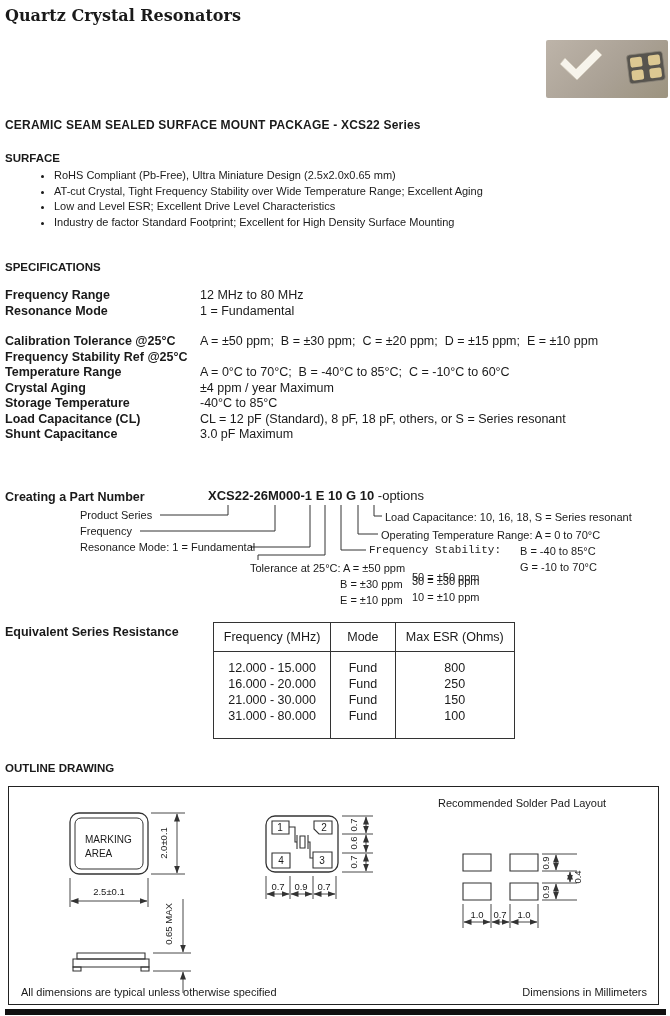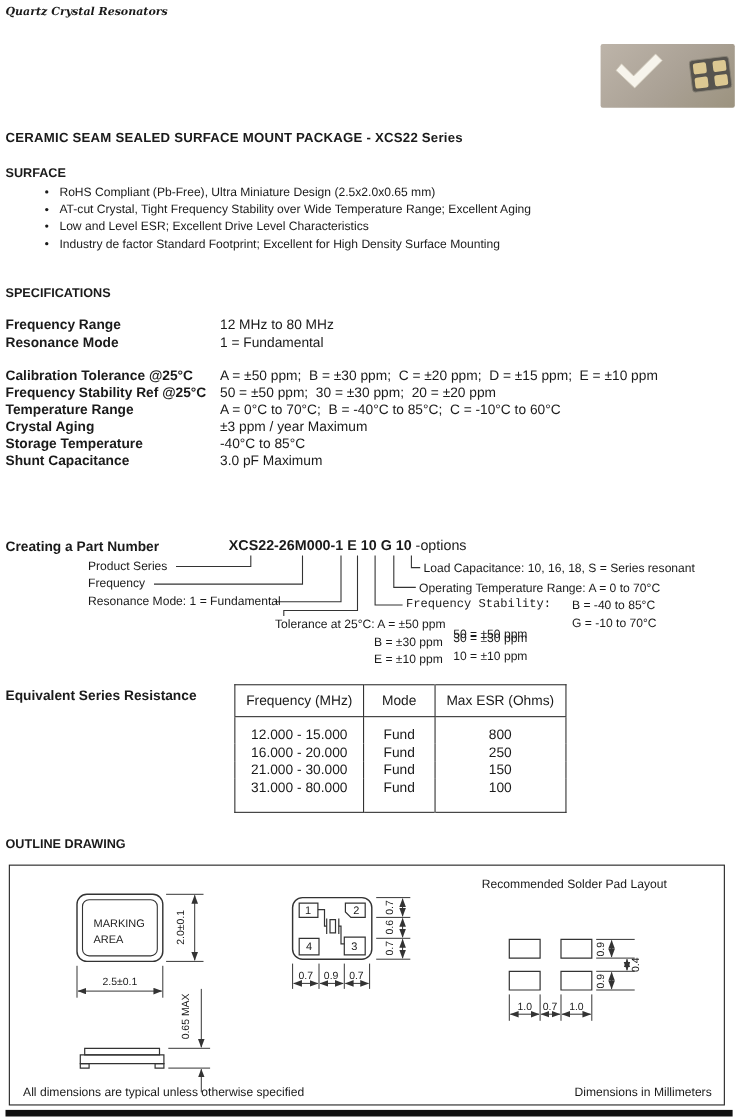--- a/index.html
+++ b/index.html
@@ -1,19 +1,19 @@
 <!DOCTYPE html>
 <html><head>
 <meta charset="utf-8">
 <style>
   html,body{margin:0;padding:0;background:#fff;}
   body{width:670px;height:1016px;position:relative;overflow:hidden;
        font-family:"Liberation Sans",sans-serif;color:#1a1a1a;}
   .abs{position:absolute;}
-  .brand{left:5px;top:6px;font-family:"DejaVu Serif",serif;font-style:italic;font-weight:bold;font-size:10px;}
+  .brand{left:5px;top:6px;font-family:"DejaVu Serif",serif;font-weight:bold;font-size:16px;}
   .doc-title{left:5px;top:118px;font-size:12px;font-weight:bold;letter-spacing:.2px;}
   .sec-h{font-size:11.5px;font-weight:bold;}
   .features-list{left:36px;top:168px;margin:0;padding-left:18px;font-size:11px;line-height:15.6px;width:600px;}
   .features-list li{margin:0;padding:0;}
   .specs{left:5px;top:288px;width:660px;font-size:12.5px;line-height:15.5px;}
   .spec-row{display:grid;grid-template-columns:195px auto;}
   .spec-row .lab{font-weight:bold;}
   .spec-row .val{white-space:pre-wrap;}
   .spec-gap{height:15px;}
   .pn{left:0;top:485px;width:670px;height:132px;}
@@ -78,33 +78,36 @@
       <span class="lab">Resonance Mode</span>
       <span class="val">1 = Fundamental</span>
     </div>
   <div class="spec-gap"></div>
   <div class="spec-row">
       <span class="lab">Calibration Tolerance @25°C</span>
       <span class="val">A = ±50 ppm;  B = ±30 ppm;  C = ±20 ppm;  D = ±15 ppm;  E = ±10 ppm</span>
     </div>
   <div class="spec-row">
       <span class="lab">Frequency Stability Ref @25°C</span>
-      <span class="val">50 = ±50 ppm;  30 = ±30 ppm;  20 = ±20 ppm</span>
     </div>
   <div class="spec-row">
       <span class="lab">Temperature Range</span>
       <span class="val">A = 0°C to 70°C;  B = -40°C to 85°C;  C = -10°C to 60°C</span>
     </div>
   <div class="spec-row">
       <span class="lab">Crystal Aging</span>
-      <span class="val">±3 ppm / year Maximum</span>
+      <span class="val">±4 ppm / year Maximum</span>
     </div>
   <div class="spec-row">
       <span class="lab">Storage Temperature</span>
       <span class="val">-40°C to 85°C</span>
+    </div>
+  <div class="spec-row">
+      <span class="lab">Load Capacitance (CL)</span>
+      <span class="val">CL = 12 pF (Standard), 8 pF, 18 pF, others, or S = Series resonant</span>
     </div>
   <div class="spec-row">
       <span class="lab">Shunt Capacitance</span>
       <span class="val">3.0 pF Maximum</span>
     </div>
 </div>
 
 <div class="abs pn">
   <div class="pn-heading">Creating a Part Number</div>
   <div class="pn-number"><span class="b">XCS22-26M000-1 E 10 G 10</span><span> -options</span></div>

